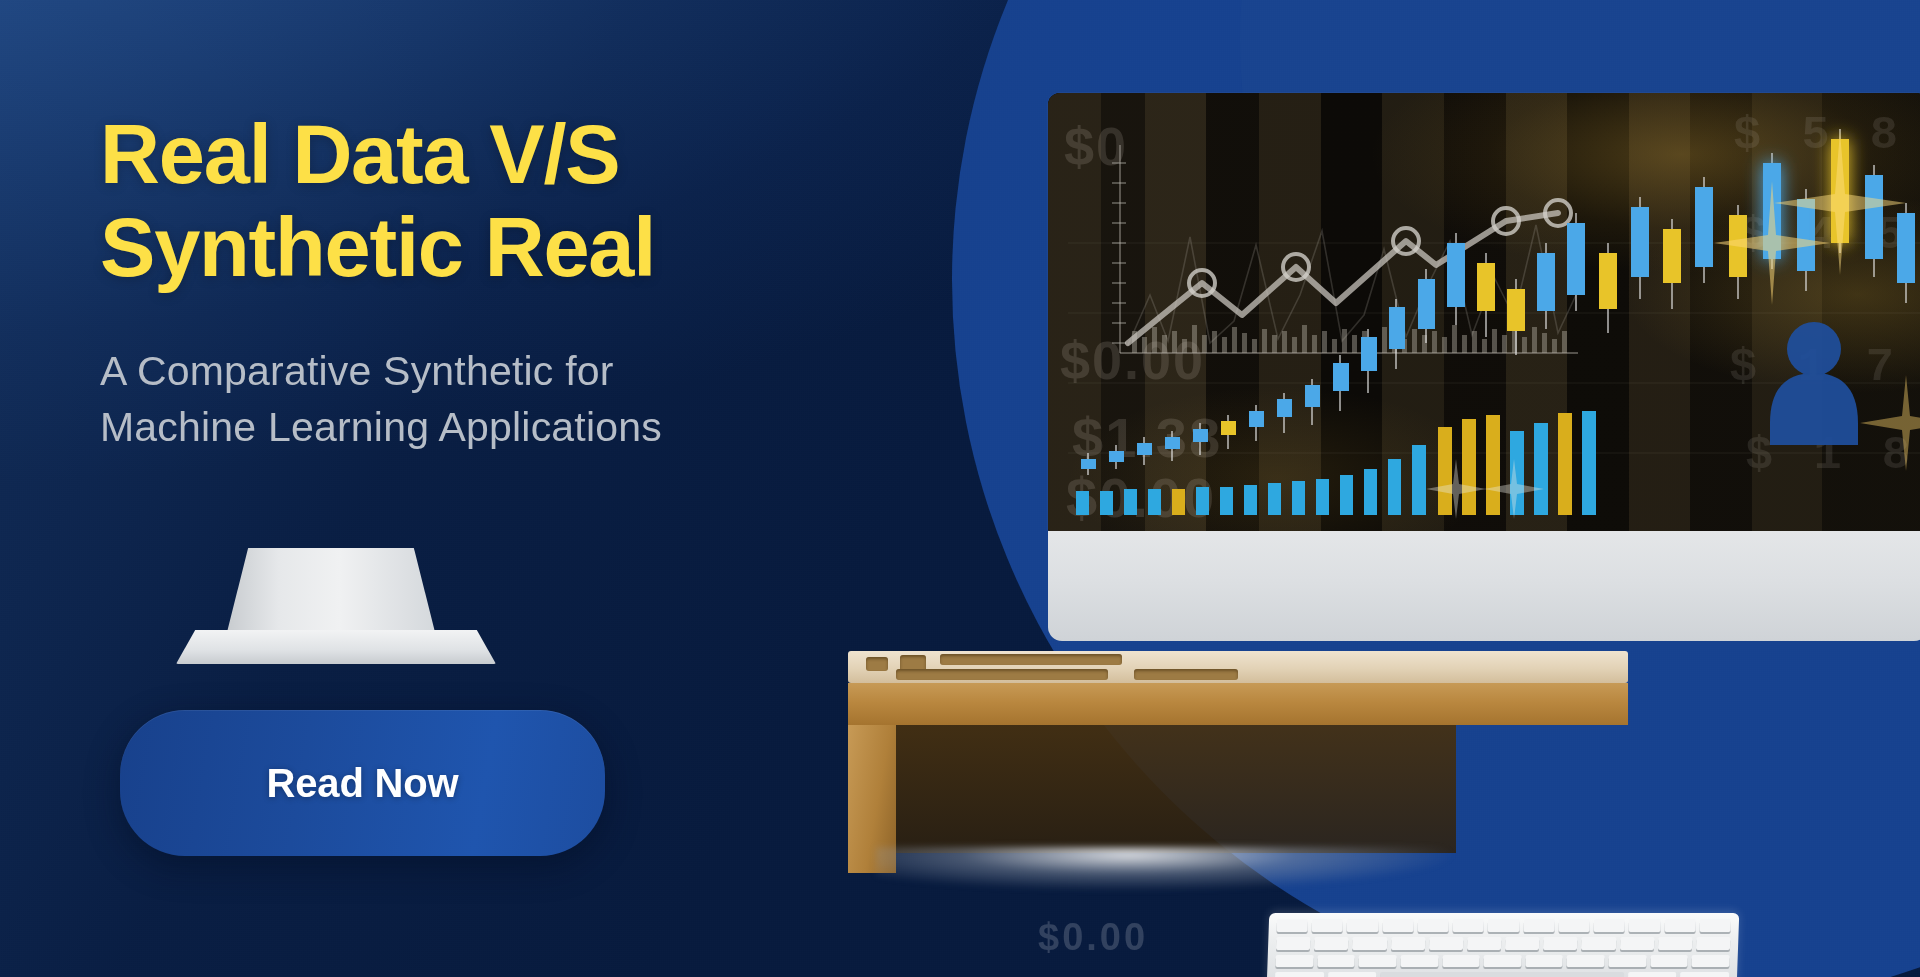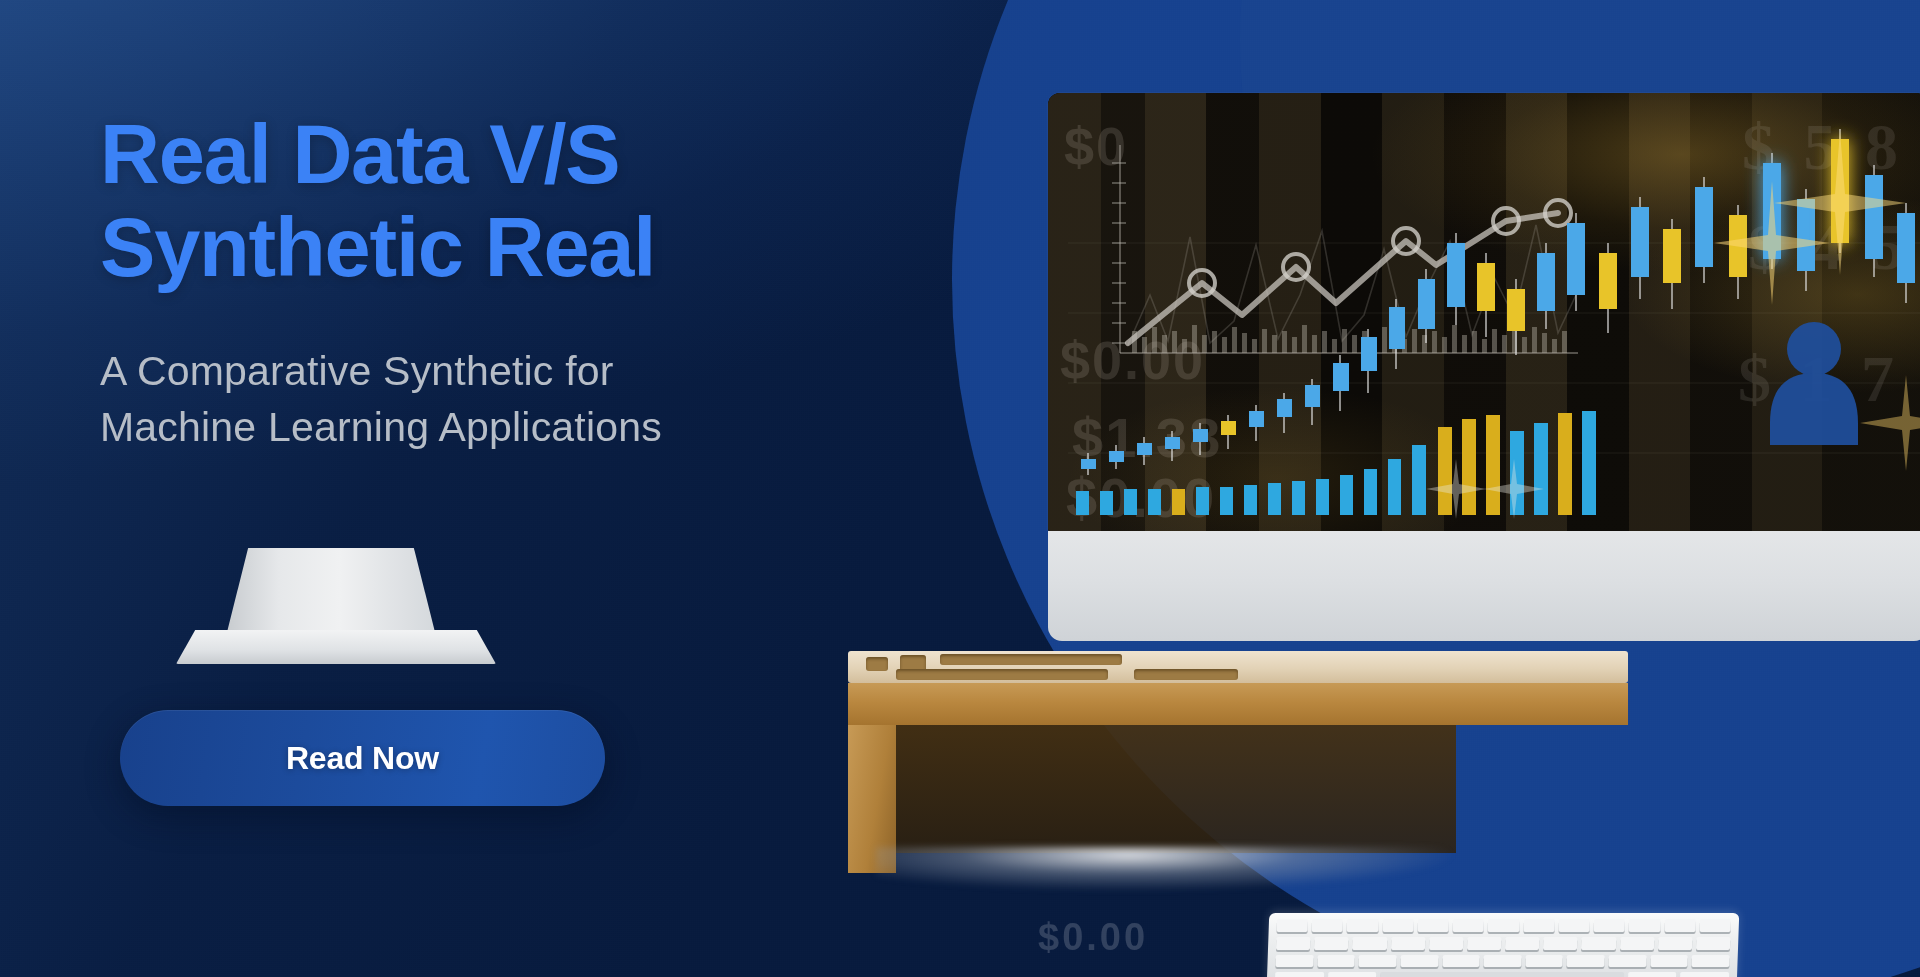--- a/index.html
+++ b/index.html
@@ -35,39 +35,39 @@
   .bg-noise{
     position:absolute;inset:0;pointer-events:none;opacity:.16;
     background-image:
       repeating-linear-gradient(0deg, rgba(255,255,255,.035) 0 1px, rgba(0,0,0,0) 1px 2px),
       repeating-linear-gradient(90deg, rgba(255,255,255,.03) 0 1px, rgba(0,0,0,0) 1px 2px);
   }
 
   
   .copy{position:absolute;left:100px;top:108px;width:700px;z-index:40;}
   .headline{
-    margin:0;color:#3b82f6;font-weight:700;
+    margin:0;color:#fde047;font-weight:700;
     font-size:83px;line-height:93px;letter-spacing:-1.2px;
     text-shadow:0 2px 12px rgba(0,0,0,.22);
   }
   .headline .ln{display:block;white-space:nowrap;}
   .subhead{
     margin:0;padding-top:49px;
     color:#b6bdc7;font-weight:300;
     font-size:41px;line-height:56px;letter-spacing:.2px;
     max-width:660px;
   }
   .cta-wrap{position:absolute;left:120px;top:710px;z-index:40;}
   .cta{
     display:flex;align-items:center;justify-content:center;
-    width:485px;height:96px;border:0;cursor:pointer;
+    width:485px;height:146px;border:0;cursor:pointer;
     border-radius:65px;
     background:linear-gradient(100deg,#18418c 0%,#1c4b9c 38%,#1f55ae 74%,#1d4da0 100%);
     box-shadow:0 10px 34px rgba(3,12,34,.48), inset 0 1px 0 rgba(255,255,255,.07);
-    color:#ffffff;font-size:32px;font-weight:700;letter-spacing:-.2px;
+    color:#ffffff;font-size:40px;font-weight:700;letter-spacing:-.2px;
     font-family:"Liberation Sans", sans-serif;
     text-shadow:0 1px 6px rgba(0,0,0,.3);
   }
 
   
   .monitor{position:absolute;left:1048px;top:93px;width:880px;z-index:30;}
   .screen{
     position:relative;width:880px;height:438px;overflow:hidden;
     border-radius:12px 12px 2px 2px;
     background:#100d09;
@@ -100,22 +100,22 @@
       radial-gradient(40% 34% at 92% 46%, rgba(222,176,60,.22) 0%, rgba(0,0,0,0) 66%),
       radial-gradient(34% 30% at 26% 88%, rgba(180,140,45,.14) 0%, rgba(0,0,0,0) 70%);
   }
   .ghost{
     position:absolute;color:rgba(206,198,185,.17);
     font-weight:700;letter-spacing:2px;white-space:nowrap;
     font-family:"Liberation Sans", sans-serif;
   }
   .ghost-digits{
     position:absolute;color:rgba(200,196,185,.13);
-    font-weight:700;font-size:66px;letter-spacing:6px;
-    font-family:Liberation Serif, serif;
+    font-weight:700;font-size:47px;letter-spacing:6px;
+    font-family:Liberation Mono, monospace;
   }
 
   
   .linechart{position:absolute;left:62px;top:52px;width:470px;height:230px;}
   
   .candles{position:absolute;left:0;top:0;width:880px;height:438px;}
 
   .chin{
     width:880px;height:110px;
     background:linear-gradient(180deg,#e4e6e8 0%,#dcdfe2 46%,#cfd3d7 100%);
@@ -211,20 +211,21 @@
       <div class="screen-bg"></div>
       <div class="screen-glow"></div>
 
       <div class="ghost" style="left:16px;top:22px;font-size:54px;">$0</div>
       <div class="ghost" style="left:12px;top:236px;font-size:54px;">$0.00</div>
       <div class="ghost" style="left:24px;top:312px;font-size:56px;">$1.38</div>
       <div class="ghost" style="left:18px;top:372px;font-size:56px;">$0.00</div>
       <div class="ghost-digits" style="right:24px;top:16px;">$ 5 8</div>
       <div class="ghost-digits" style="right:18px;top:116px;">$ 4 5</div>
       <div class="ghost-digits" style="right:28px;top:248px;">$ 1 7</div>
+      <div class="ghost-digits" style="right:12px;top:336px;">$ 1 8</div>
 
       <svg class="linechart" viewBox="0 0 470 230" preserveAspectRatio="none">
 
         <line x1="10" y1="0" x2="10" y2="208" stroke="rgba(190,186,178,.40)" stroke-width="2"></line>
         <line x1="10" y1="208" x2="468" y2="208" stroke="rgba(190,186,178,.40)" stroke-width="2"></line>
         <g stroke="rgba(190,186,178,.38)" stroke-width="2">
           <line x1="2" y1="18" x2="16" y2="18"></line>
             <line x1="2" y1="38" x2="16" y2="38"></line>
           <line x1="2" y1="58" x2="16" y2="58"></line>
             <line x1="2" y1="78" x2="16" y2="78"></line>

